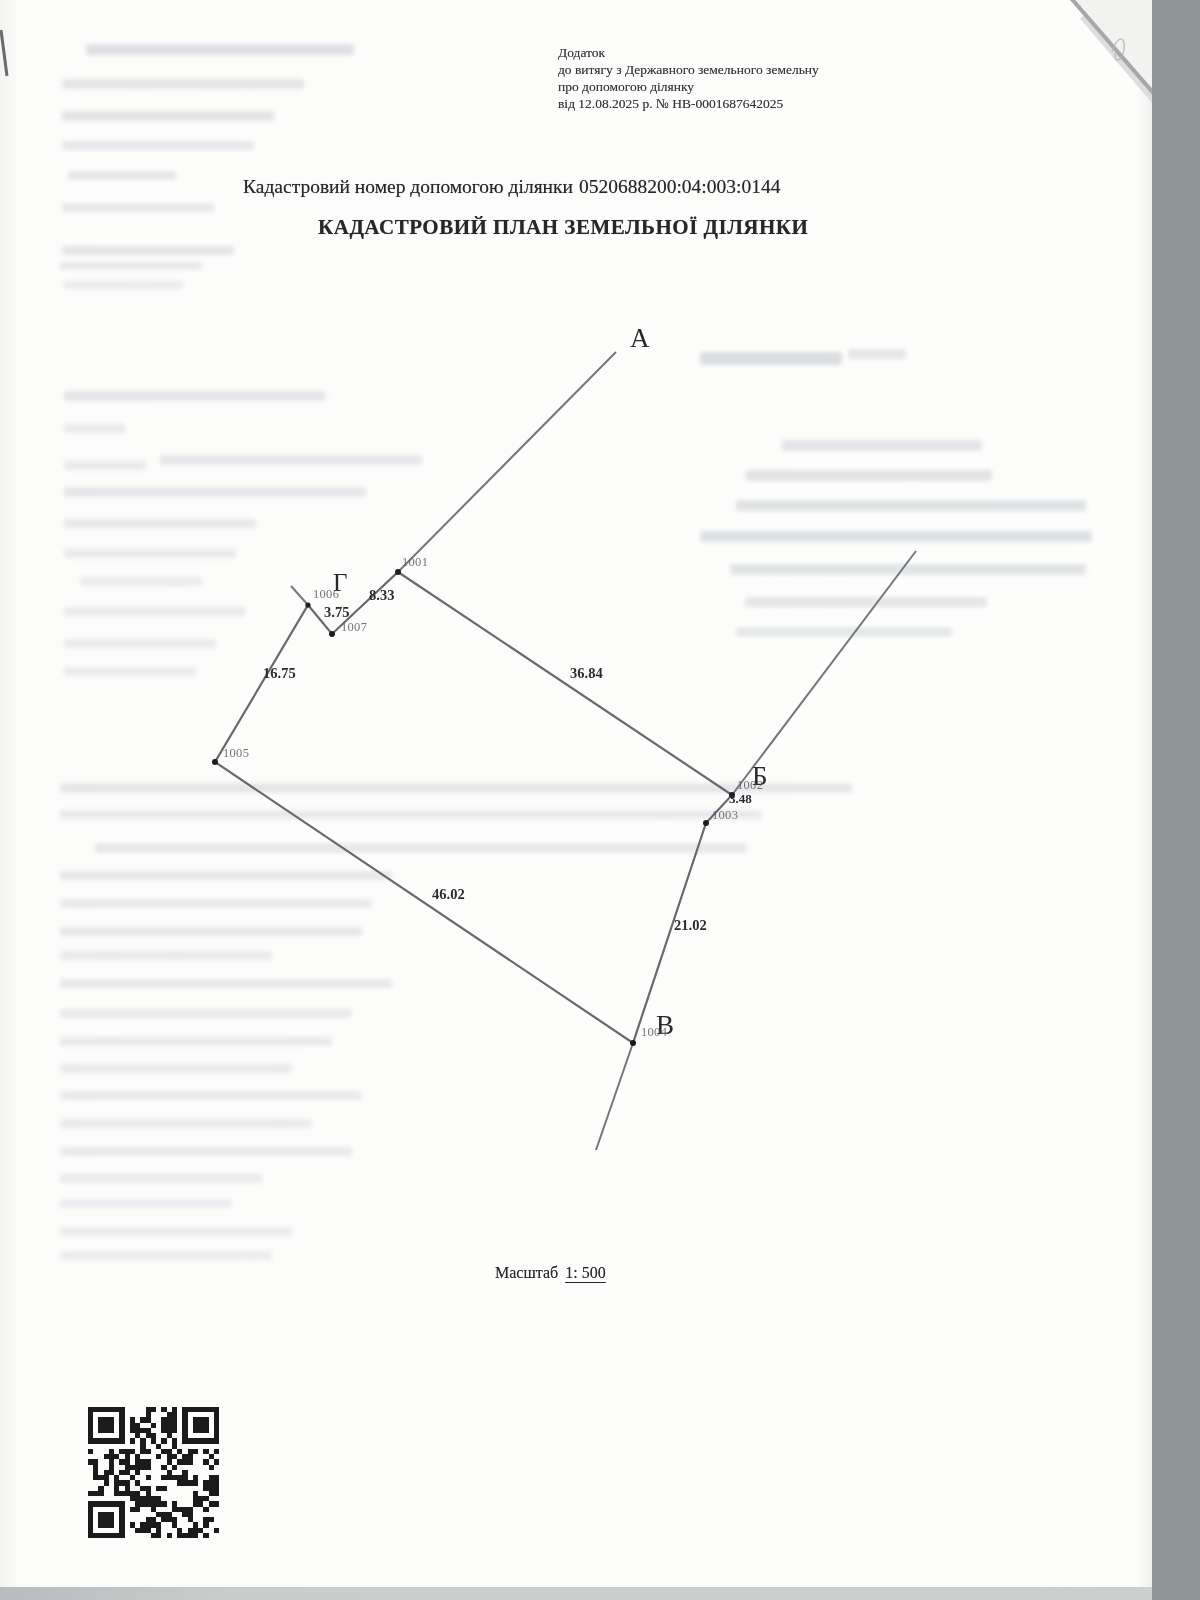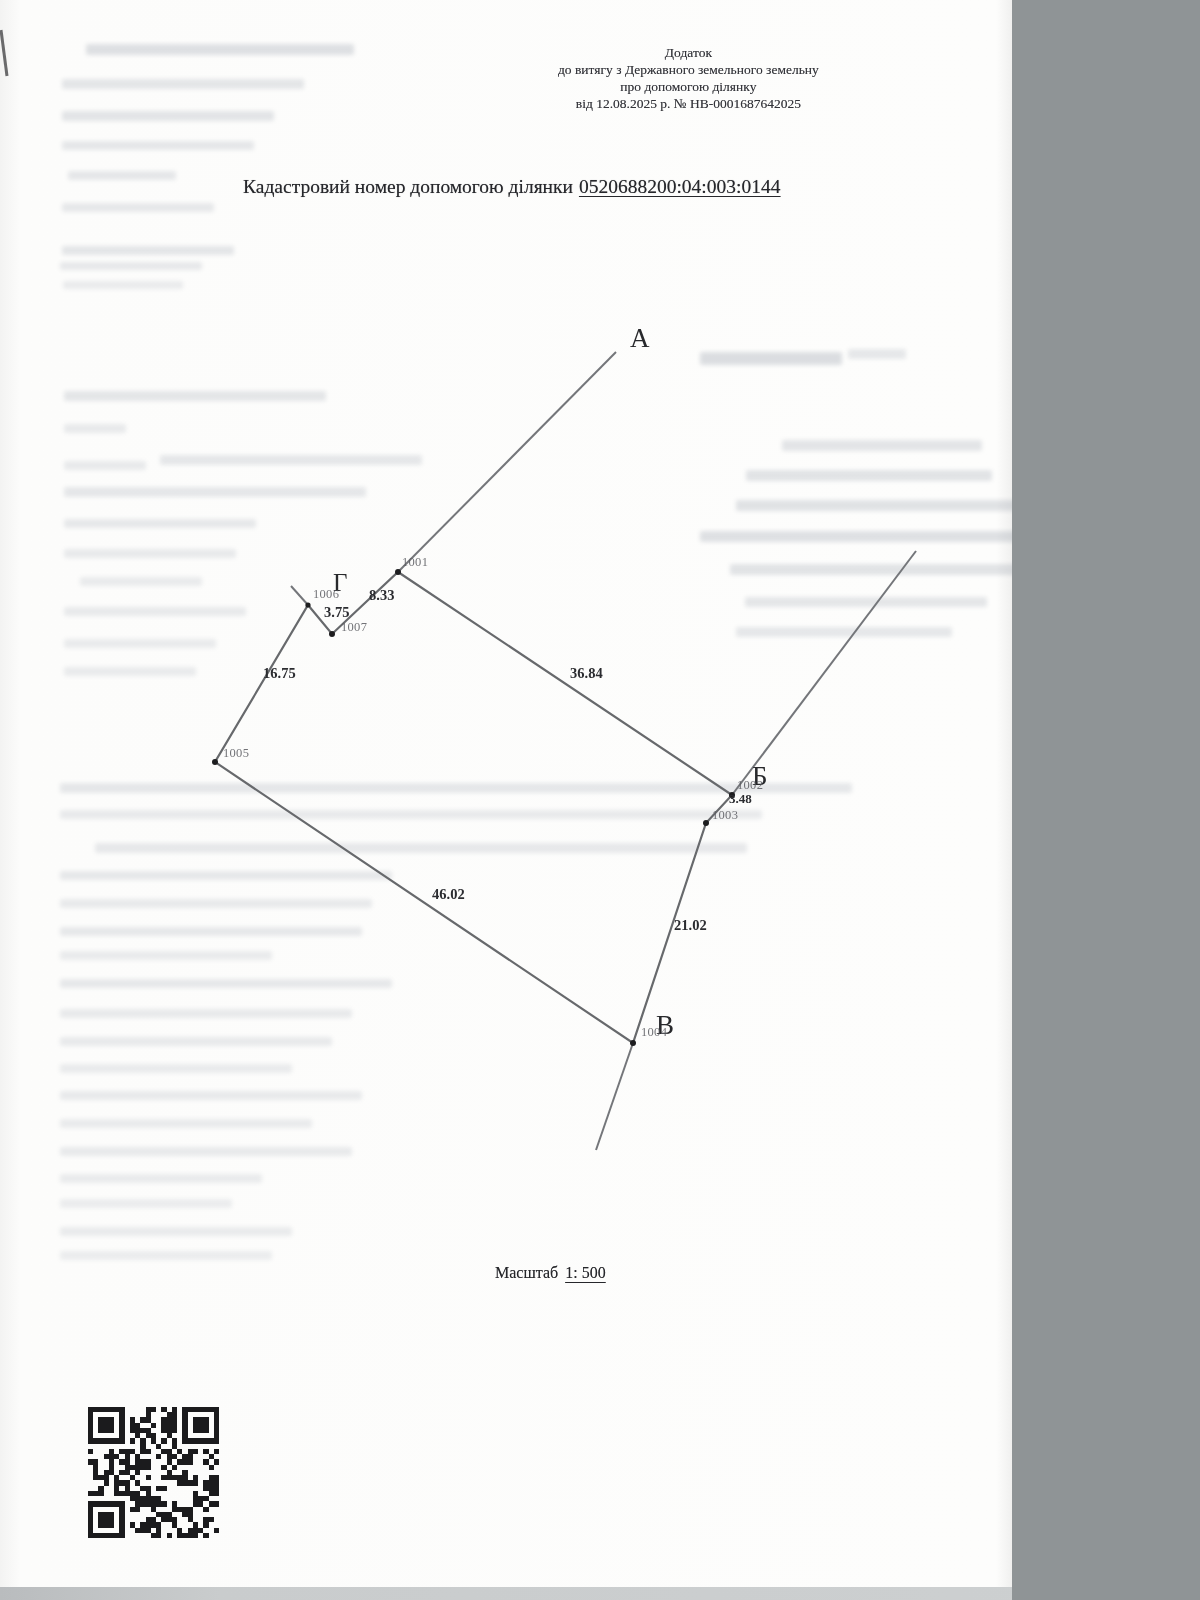--- a/index.html
+++ b/index.html
@@ -1,26 +1,26 @@
 <!DOCTYPE html>
 <html><head>
 <meta charset="utf-8">
 <style>
   html,body{margin:0;padding:0;background:#8f9496;}
   .page{
-    position:relative;width:1012px;height:1600px;overflow:hidden;
+    position:relative;width:1152px;height:1600px;overflow:hidden;
     background:linear-gradient(90deg,#f3f3f2 0,#fcfcfb 20px,#fdfdfc calc(100% - 16px),#f0f0ef 100%);
-    font-family:"Liberation Serif","DejaVu Serif",serif;color:#2b2c2f;text-align:center;
+    font-family:"Liberation Serif","DejaVu Serif",serif;color:#2b2c2f;
   }
   .abs{position:absolute;}
   .appendix{left:558px;top:44px;font-size:13.5px;line-height:17px;color:#33343a;
     text-shadow:0 0 .6px rgba(40,40,45,.45);}
   .cad-line{top:176px;left:243px;font-size:19.5px;white-space:nowrap;color:#26272b;
     text-shadow:0 0 .7px rgba(30,30,35,.5);}
-  .cad-num{text-decoration:underline;text-underline-offset:3px;display:inline-block;margin-left:6px;}
+  .cad-num{text-underline-offset:3px;display:inline-block;margin-left:6px;}
   .plan-title{top:215px;left:318px;font-size:21px;font-weight:600;letter-spacing:.5px;
     white-space:nowrap;color:#26272b;text-shadow:0 0 .7px rgba(30,30,35,.5);}
   .scale-line{top:1264px;left:495px;font-size:16px;color:#26272b;white-space:nowrap;
     text-shadow:0 0 .6px rgba(30,30,35,.5);}
   .scale-val{text-decoration:underline;text-underline-offset:4px;display:inline-block;margin-left:7px;}
   .footer{left:64px;top:1562px;font-size:14.5px;color:#3a4150;letter-spacing:.2px;
     text-shadow:0 0 .7px rgba(50,60,80,.5);}
   .bleed{position:absolute;background:#667183;filter:blur(2.3px);border-radius:2px;pointer-events:none;}
   .plan-svg{position:absolute;left:0;top:0;}
   .plan-svg text{font-family:"Liberation Serif","DejaVu Serif",serif;}
@@ -90,20 +90,21 @@
     <div>Додаток</div>
     <div>до витягу з Державного земельного земельну</div>
     <div>про допомогою ділянку</div>
     <div>від 12.08.2025 р. № НВ-0001687642025</div>
   </div>
 
   <div class="abs cad-line">
     <span>Кадастровий номер допомогою ділянки</span><span class="cad-num">0520688200:04:003:0144</span>
   </div>
 
+  <div class="abs plan-title">КАДАСТРОВИЙ ПЛАН ЗЕМЕЛЬНОЇ ДІЛЯНКИ</div>
 
   <svg class="plan-svg" width="1200" height="1600" viewBox="0 0 1200 1600">
 
     <polygon points="398,572 732,795 706,823 633,1043 215,762 308,605 332,634" fill="none" stroke="#67696c" stroke-width="2.2"></polygon>
 
     <line x1="398" y1="572" x2="616" y2="352" stroke="#74767a" stroke-width="2"></line>
     <line x1="732" y1="795" x2="916" y2="551" stroke="#74767a" stroke-width="2"></line>
     <line x1="633" y1="1043" x2="596" y2="1150" stroke="#74767a" stroke-width="2"></line>
     <line x1="308" y1="605" x2="291" y2="586" stroke="#74767a" stroke-width="2"></line>
 

